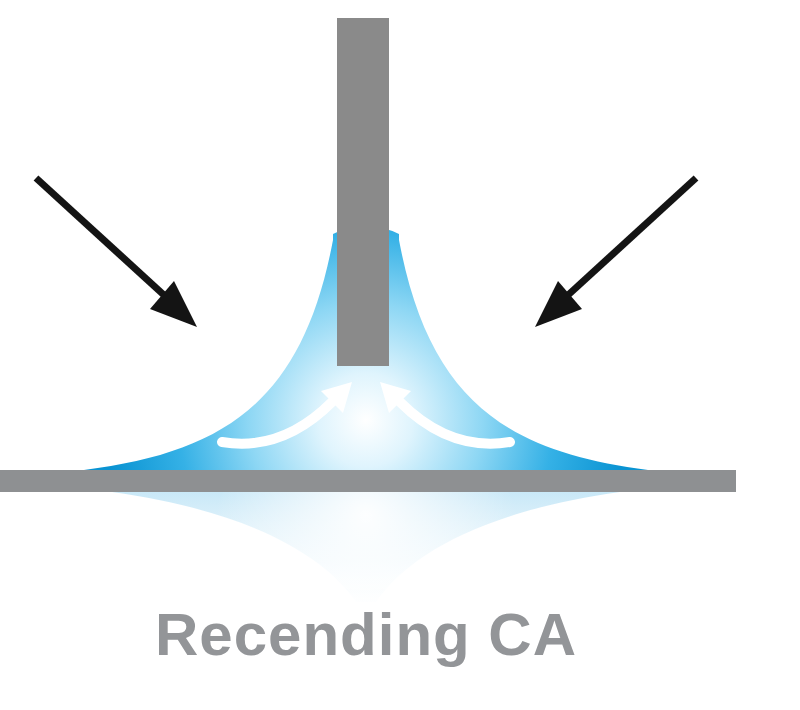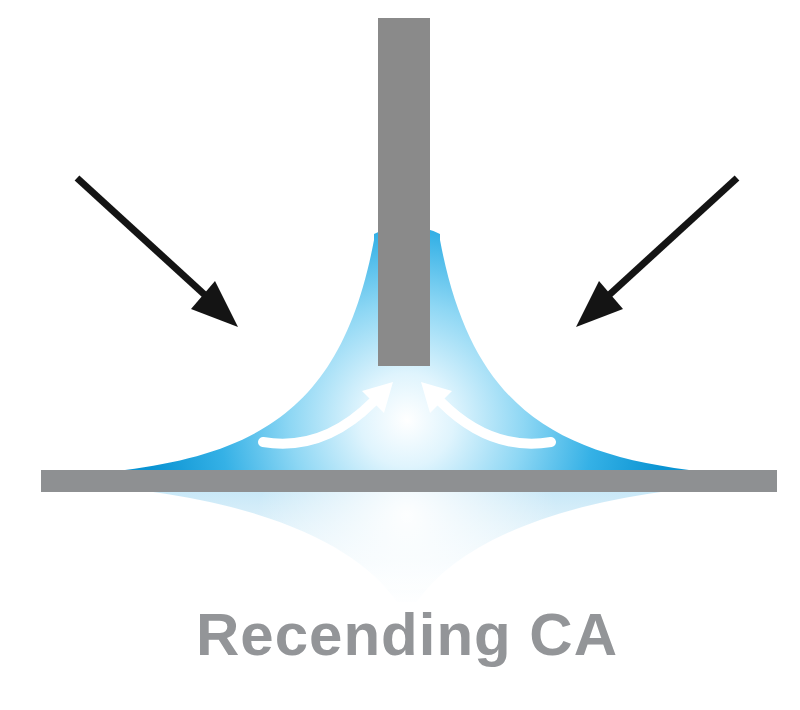--- a/index.html
+++ b/index.html
@@ -6,21 +6,20 @@
     margin: 0;
     padding: 0;
     background: #ffffff;
   }
   .stage {
     position: relative;
     width: 736px;
     height: 710px;
     background: #ffffff;
     overflow: hidden;
-    padding-left: 41px;
   }
   svg {
     display: block;
   }
   .caption-text {
     font-family: "Liberation Sans", "DejaVu Sans", sans-serif;
     font-weight: bold;
     font-size: 60px;
     letter-spacing: 1px;
   }

